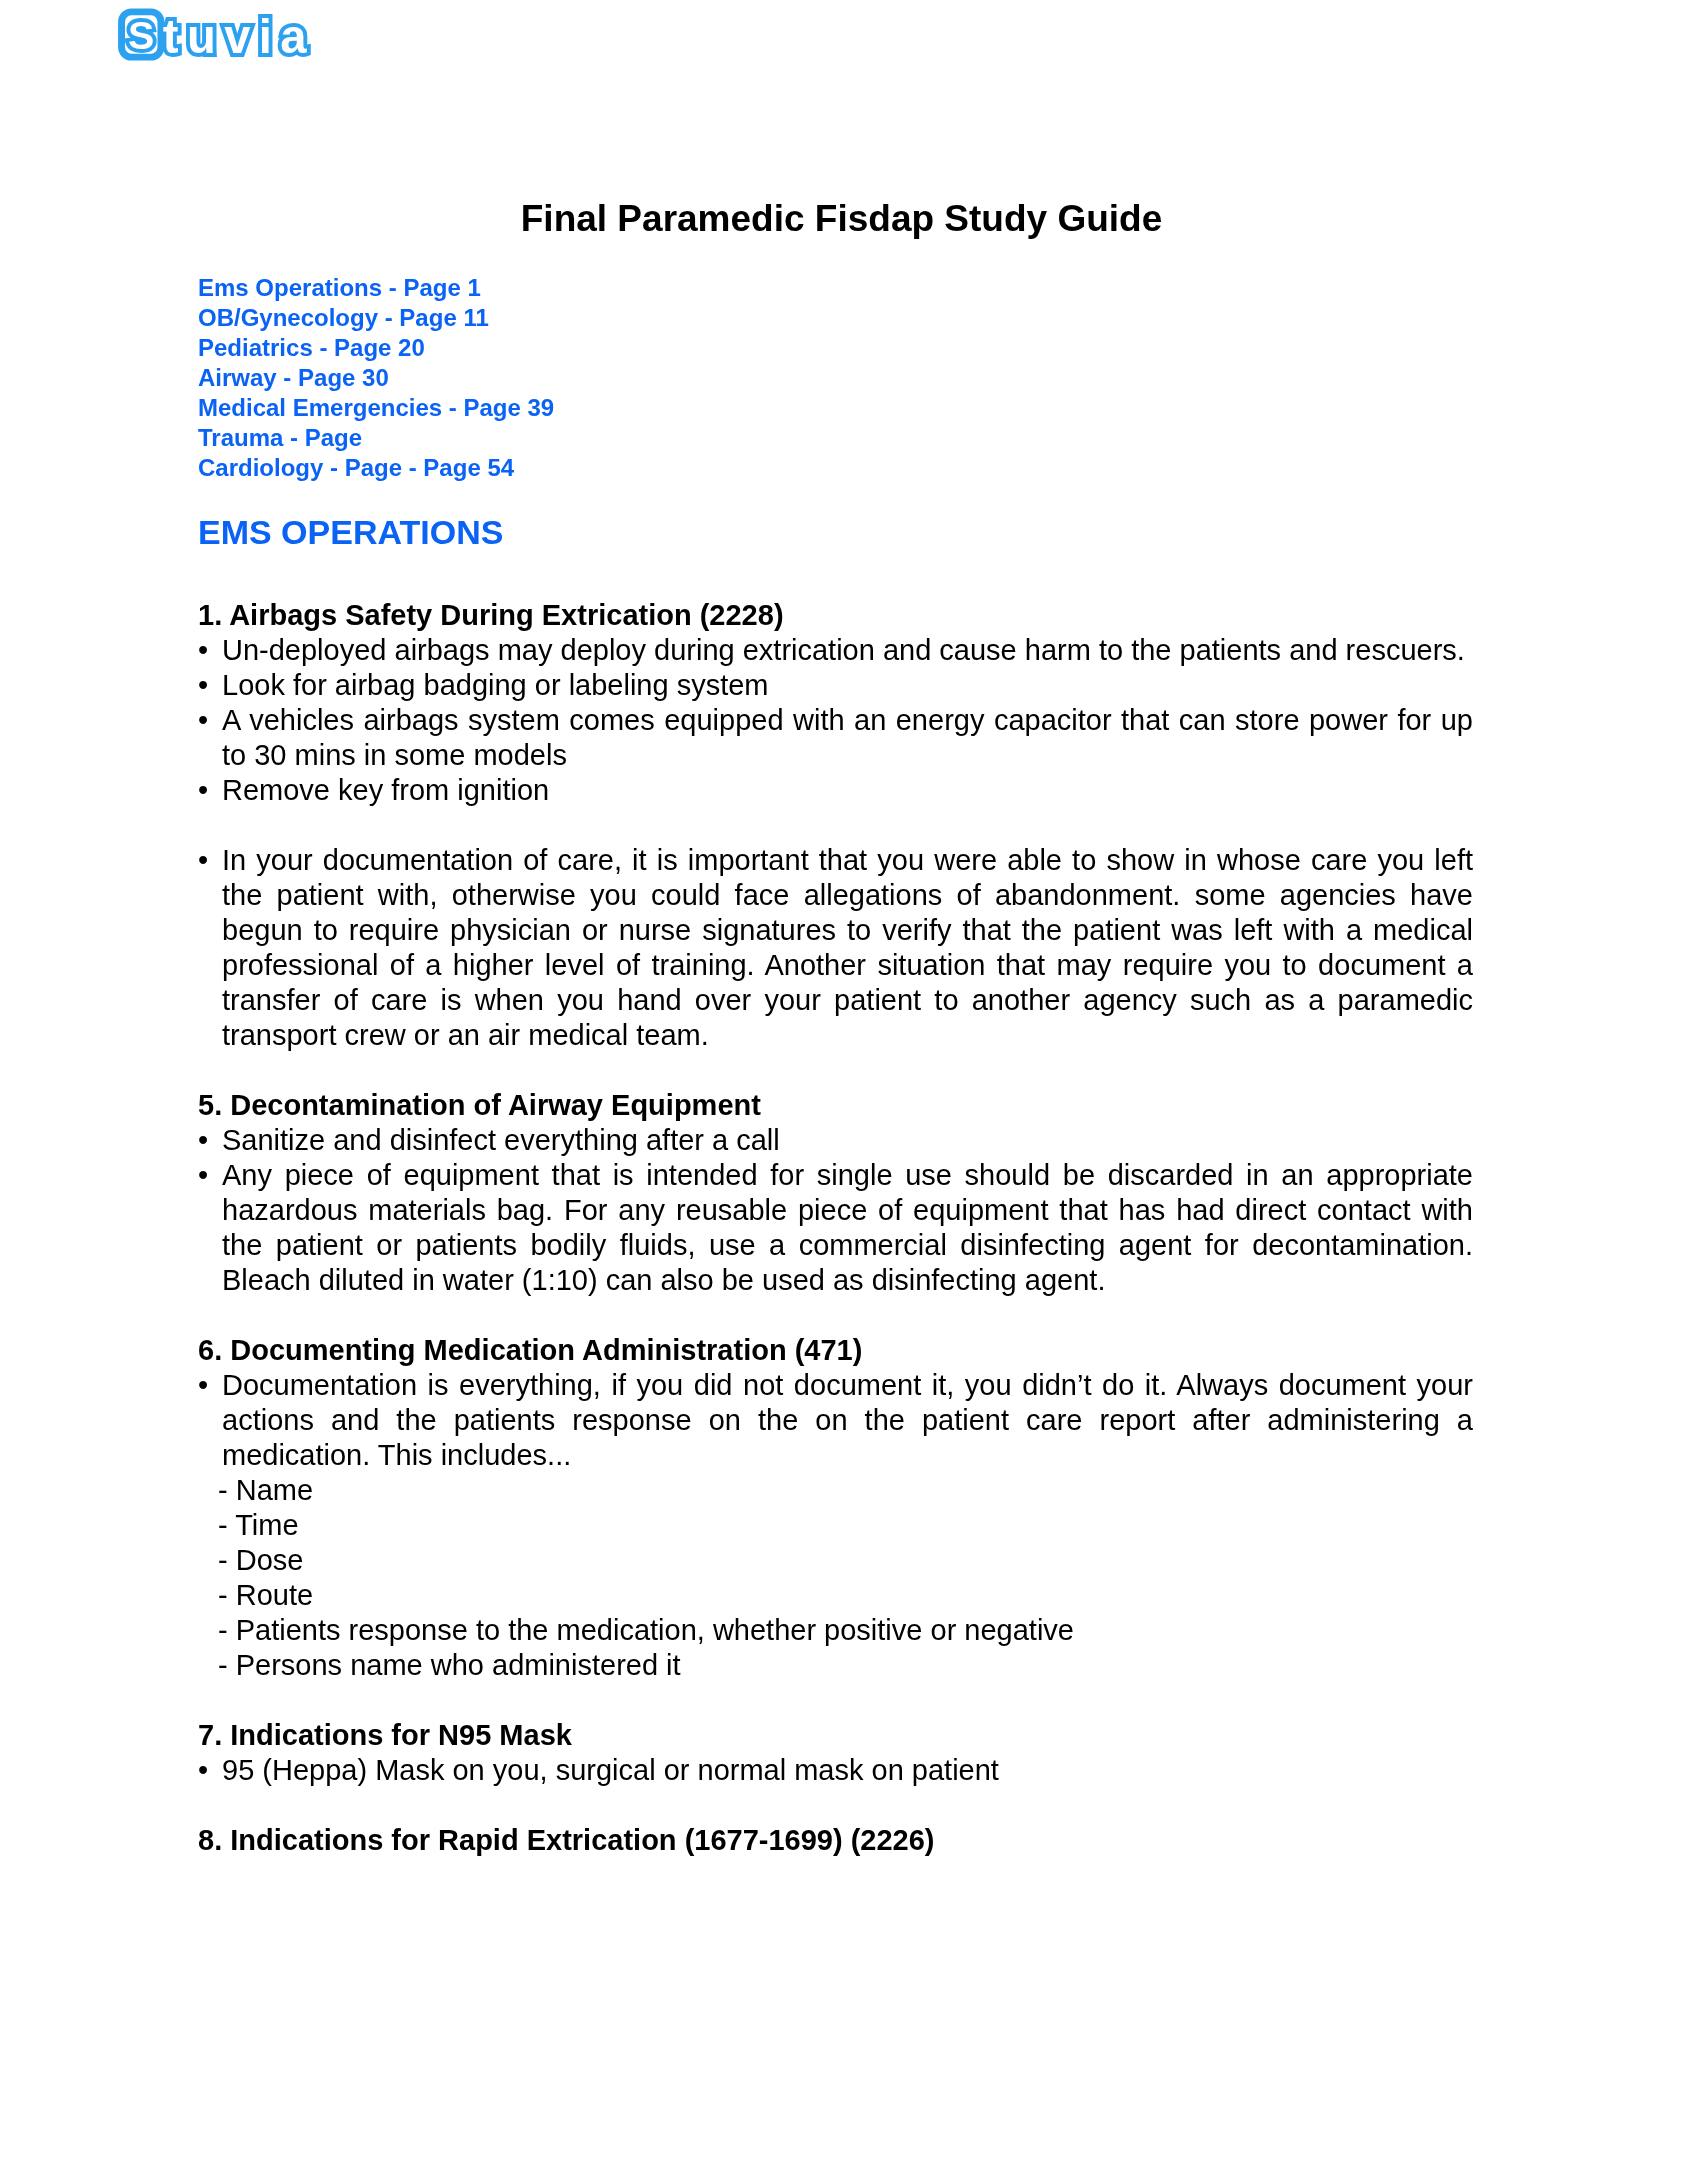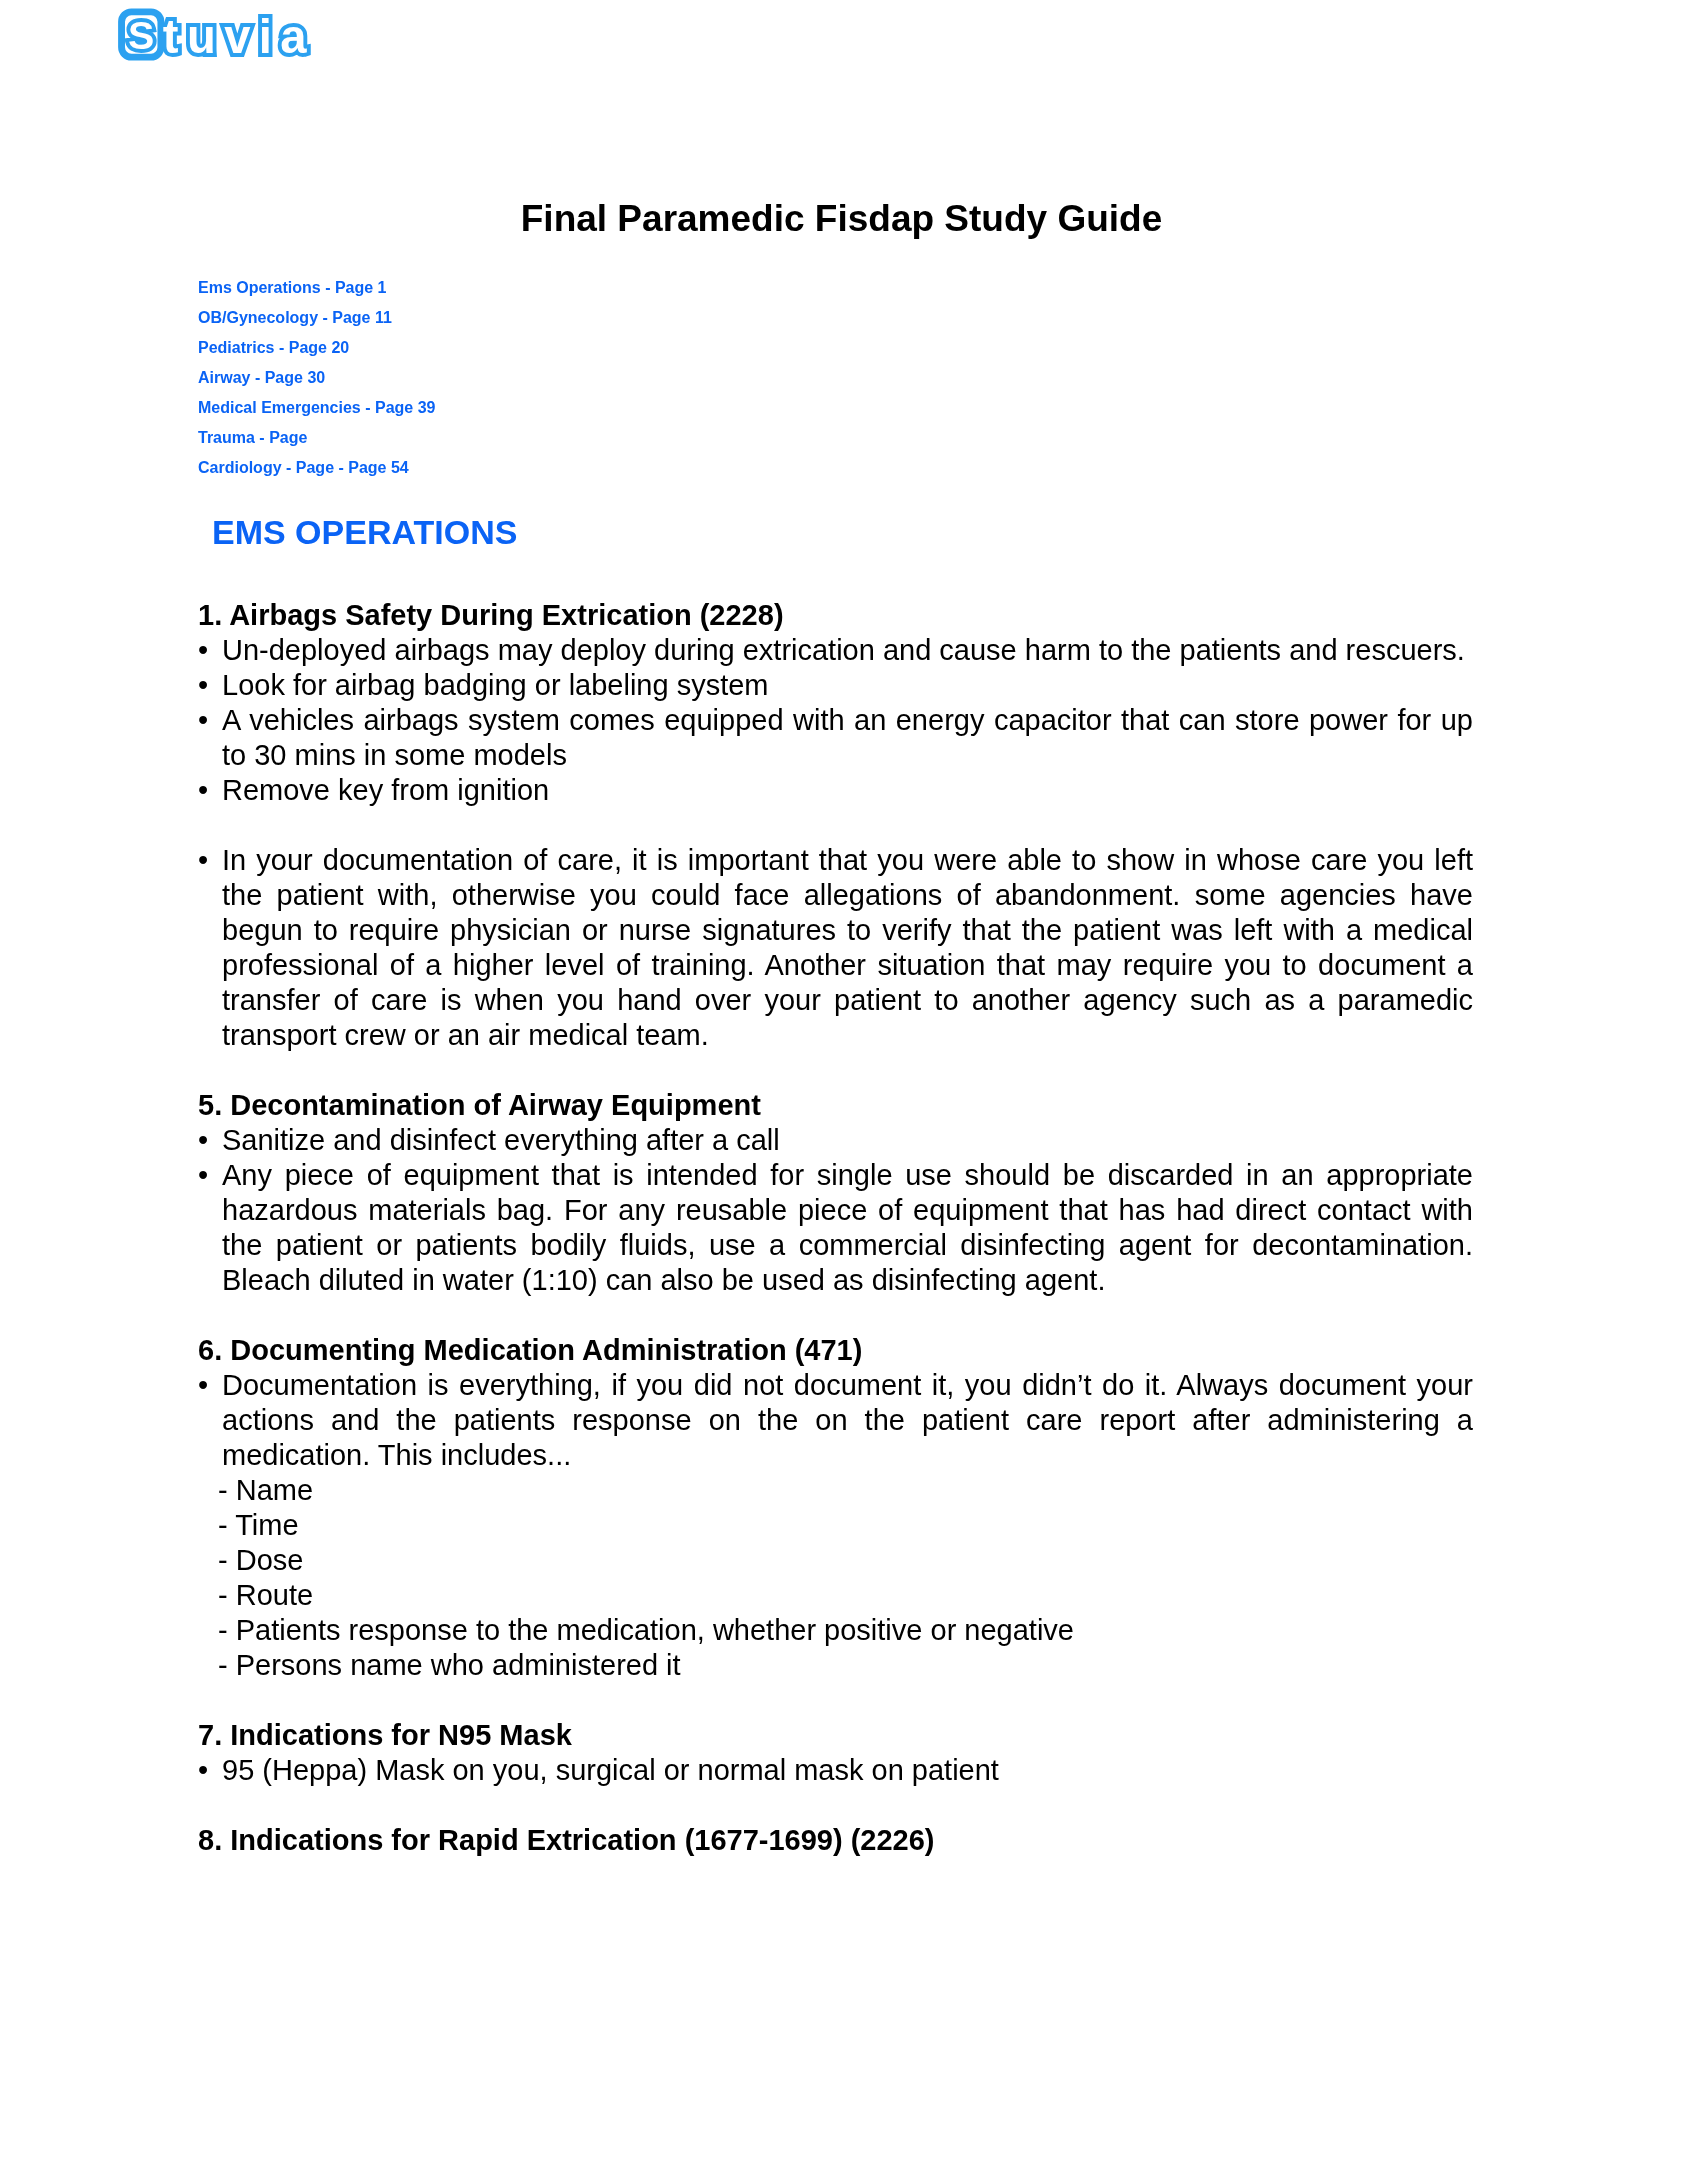--- a/index.html
+++ b/index.html
@@ -2,23 +2,23 @@
 <html><head>
 <meta charset="utf-8">
 <style>
   html, body { margin: 0; padding: 0; background: #ffffff; }
   body { width: 1683px; height: 2178px; position: relative; overflow: hidden;
          font-family: "Liberation Sans", sans-serif; color: #000; }
   .logo { position: absolute; left: 117px; top: 4px; }
   .title { position: absolute; left: 0; width: 1683px; top: 198px; text-align: center;
            font-weight: bold; font-size: 37px; }
   .toc { position: absolute; left: 198px; top: 273px; }
-  .toc-item { font-weight: bold; font-size: 16px; line-height: 30px; color: #0a63f5; display: block;
+  .toc-item { font-weight: bold; font-size: 24px; line-height: 30px; color: #0a63f5; display: block;
               text-decoration: none; white-space: nowrap; }
-  .section-title { position: absolute; left: 212px; top: 513px; font-weight: bold; font-size: 34px; color: #0a63f5; }
+  .section-title { position: absolute; left: 198px; top: 513px; font-weight: bold; font-size: 34px; color: #0a63f5; }
   .content { position: absolute; left: 198px; top: 598px; width: 1275px; font-size: 29px; line-height: 35px; }
   .item { margin-bottom: 35px; }
   .item-heading { font-weight: bold; }
   .bullet { position: relative; padding-left: 24px; text-align: justify; text-align-last: left; }
   .bullet .dot { position: absolute; left: 0; top: 0; width: 24px; }
   .sub { padding-left: 20px; white-space: nowrap; }
 </style>
 </head>
 <body>
 

